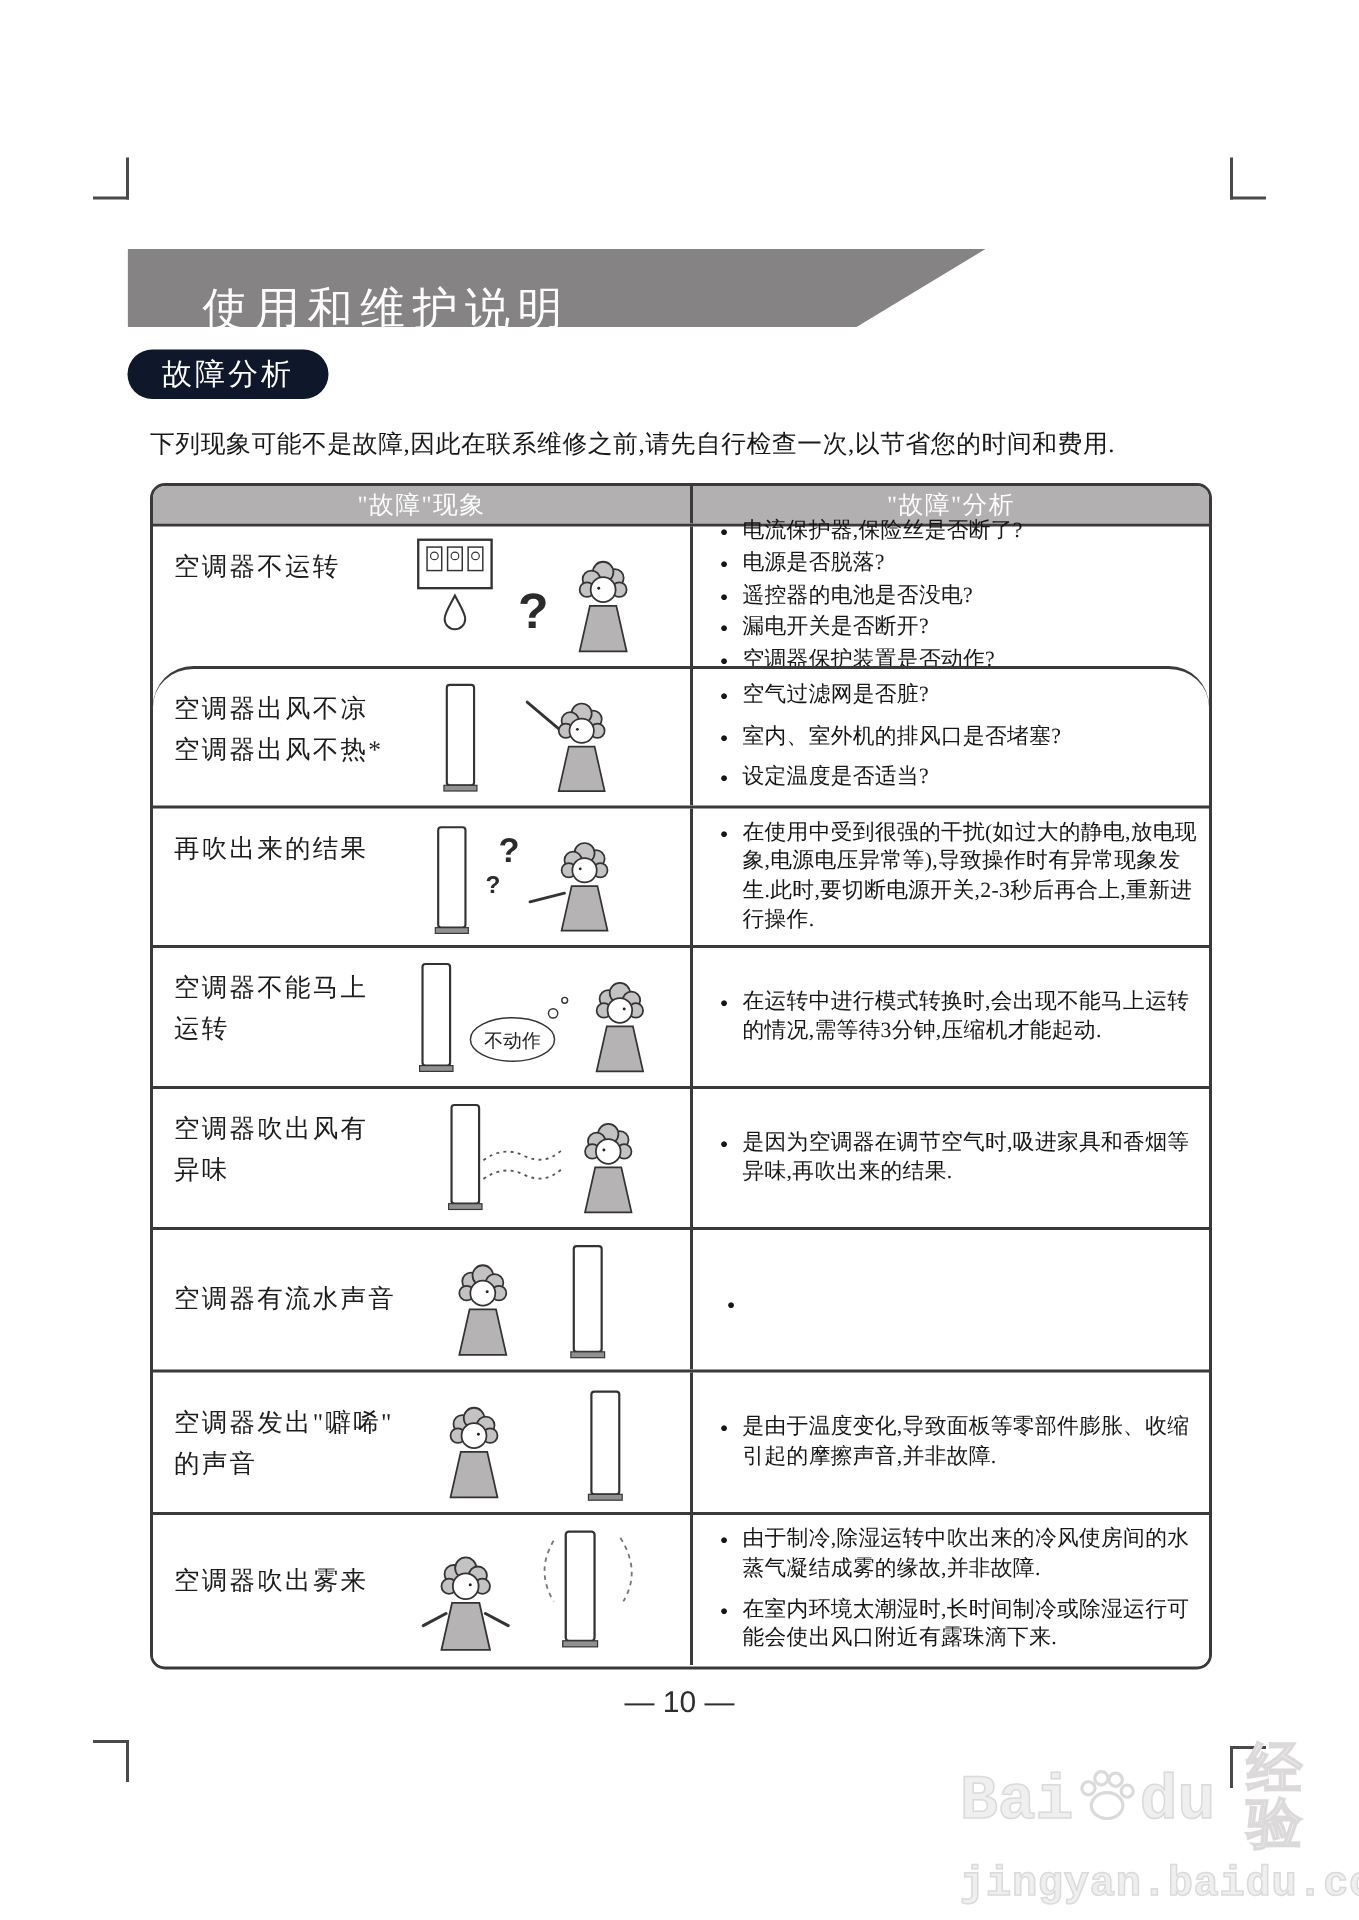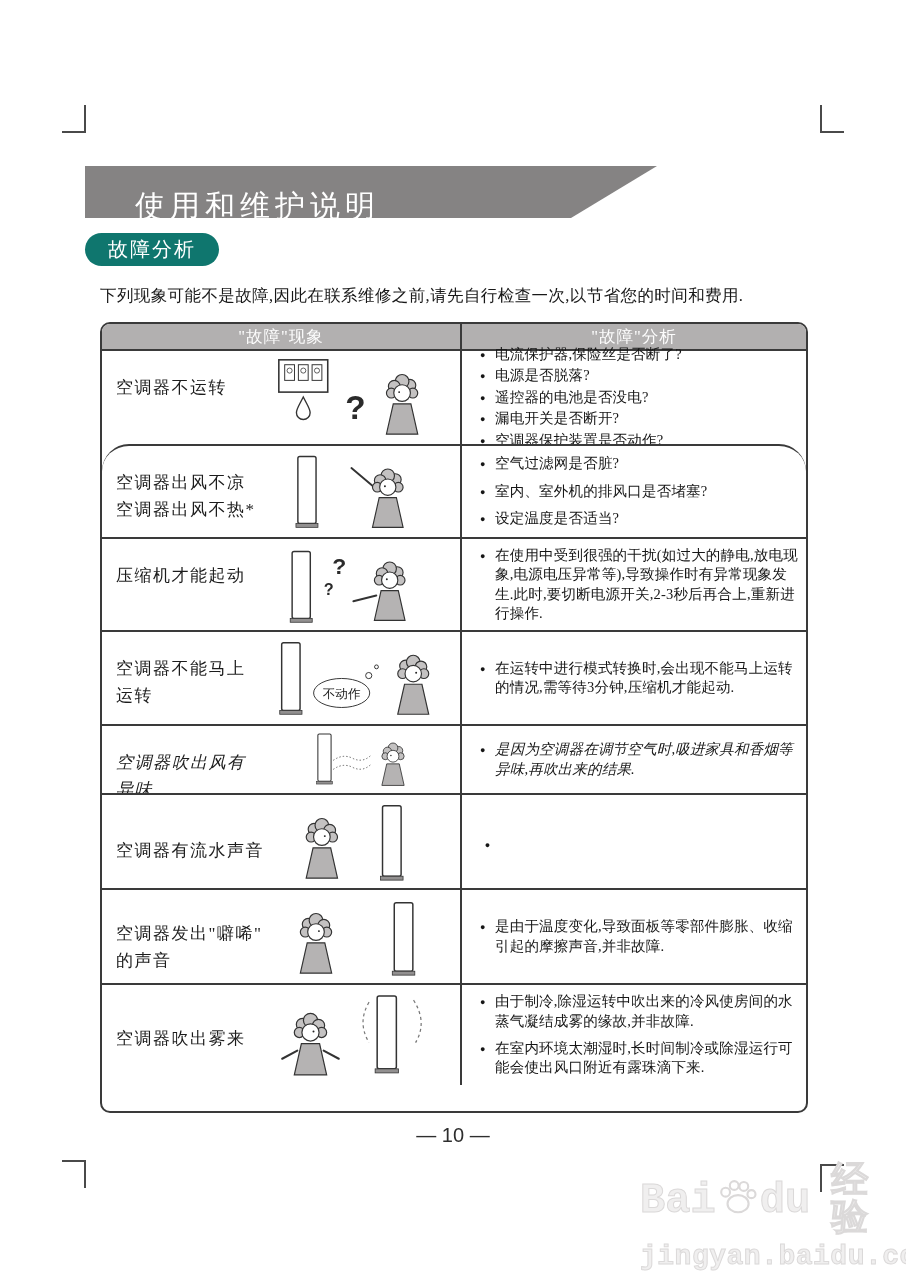--- a/index.html
+++ b/index.html
@@ -16,38 +16,38 @@
   
   .banner{
     position:absolute;left:85px;top:166px;width:572px;height:52px;background:#858383;
     clip-path:polygon(0 0,100% 0,calc(100% - 86px) 100%,0 100%);
     display:flex;align-items:center;
   }
   .banner-title{color:#fff;font-size:30px;letter-spacing:5px;padding-left:50px;margin-top:28px;}
   
   .pill{
     position:absolute;left:85px;top:233px;width:134px;height:33px;border-radius:17px;
-    background:#0f766e;display:flex;align-items:center;justify-content:center;
+    background:#0f172a;display:flex;align-items:center;justify-content:center;
   }
   .pill-label{color:#fff;font-size:20px;letter-spacing:2px;}
   
   .intro{position:absolute;left:100px;top:285px;width:712px;font-size:16.5px;letter-spacing:0.4px;color:#181818;}
   
   .ftable{
     position:absolute;left:100px;top:322px;width:708px;height:791px;box-sizing:border-box;
     border:2px solid #3a3a3a;border-radius:10px;overflow:hidden;background:#fff;
   }
   .thead{display:flex;height:25px;background:#b2b0b0;}
   .hc{box-sizing:border-box;text-align:center;line-height:25px;font-size:16.5px;color:#fdfdfd;letter-spacing:1px;}
   .hc1{width:360px;border-right:2px solid #3a3a3a;}
   .hc2{flex:1;}
   .trow{position:relative;display:flex;border-top:2px solid #3a3a3a;box-sizing:border-box;background:#fff;}
   .cell-left{width:360px;position:relative;border-right:2px solid #3a3a3a;box-sizing:border-box;}
   .cell-right{flex:1;display:flex;flex-direction:column;justify-content:center;box-sizing:border-box;padding:5px 8px 5px 18px;}
-  .phen{position:absolute;left:14px;top:13px;font-size:17px;line-height:1.6;letter-spacing:1.5px;white-space:pre-line;color:#1c1c1c;margin-top:10px;}
+  .phen{position:absolute;left:14px;top:13px;font-size:17px;line-height:1.6;letter-spacing:1.5px;white-space:pre-line;color:#1c1c1c;}
   .trow[data-idx="5"] .phen{top:32px;}
   .trow[data-idx="6"] .phen{top:20px;}
   .trow[data-idx="7"] .phen{top:30px;}
   .illo{position:absolute;right:2px;top:1px;width:194px;height:calc(100% - 3px);}
   .illo svg{width:100%;height:100%;}
   .bullet{display:flex;margin:4px 0;font-size:14.5px;line-height:1.34;letter-spacing:0.2px;color:#161616;}
   .trow[data-idx="0"] .bullet{margin:1px 0;}
   .bullet .dot{flex:0 0 15px;width:15px;font-size:9px;transform:translateY(3.5px);}
   
   .hair{fill:#c4c2c2;stroke:#333;stroke-width:1.2;}
@@ -177,21 +177,21 @@
           </div>
           <div class="bullet">
             <span class="dot">●</span>
             <span class="btext">设定温度是否适当?</span>
           </div>
         </div>
   </div>
 
   <div class="trow" data-idx="2" style="height: 93px;">
     <div class="cell-left">
-      <div class="phen">压缩机才能起动</div>
+      <div class="phen">再吹出来的结果</div>
       <div class="illo"><svg viewBox="0 0 192 92" preserveAspectRatio="xMidYMid meet">
               <text x="66" y="36" font-size="24" font-weight="bold" fill="#2b2b2b" font-family="Liberation Sans, sans-serif">?</text>
               <text x="57" y="58" font-size="17" font-weight="bold" fill="#2b2b2b" font-family="Liberation Sans, sans-serif">?</text>
               <g>
                 <rect class="acr" x="24" y="12" width="19" height="70" rx="2"></rect>
                 <rect class="acb" x="22" y="82" width="23" height="4"></rect>
               </g>
               <path class="arm" d="M112,58 L88,64"></path>
               <g transform="translate(126,82) scale(-1,1)">
                 <circle cx="-8" cy="-48" r="6" class="hair"></circle>
@@ -239,21 +239,21 @@
             </svg></div>
     </div>
     <div class="cell-right">
           <div class="bullet">
             <span class="dot">●</span>
             <span class="btext">在运转中进行模式转换时,会出现不能马上运转的情况,需等待3分钟,压缩机才能起动.</span>
           </div>
         </div>
   </div>
 
-  <div class="trow" data-idx="4" style="height: 69px; font-style: italic;">
+  <div class="trow" data-idx="4" style="height: 94px;">
     <div class="cell-left">
       <div class="phen">空调器吹出风有
 异味</div>
       <div class="illo"><svg viewBox="0 0 192 92" preserveAspectRatio="xMidYMid meet">
               <g>
                 <rect class="acr" x="34" y="10" width="19" height="68" rx="2"></rect>
                 <rect class="acb" x="32" y="78" width="23" height="4"></rect>
               </g>
               <path class="smell" d="M56,48 q14,-10 28,-3 q14,7 26,-4"></path>
               <path class="smell" d="M56,61 q14,-10 28,-3 q14,7 26,-4"></path>

